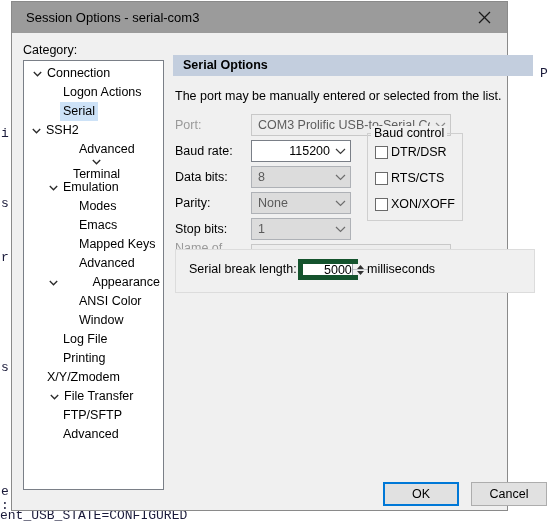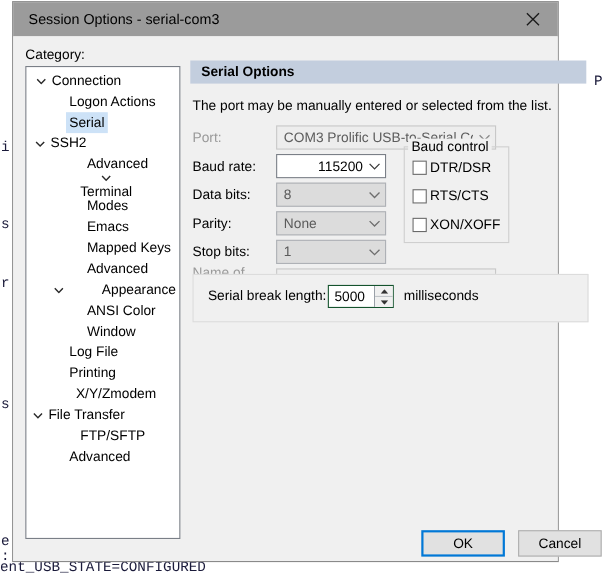--- a/index.html
+++ b/index.html
@@ -263,25 +263,26 @@
     left: 16px;
     top: 207px;
     font-size: 12.5px;
   }
   #spin {
     position: absolute;
     left: 125px;
     top: 204px;
     width: 60px;
     height: 21px;
-    border: 1px solid #14532d;
+    border: 5px solid #14532d;
     background: #fff;
     box-sizing: border-box;
     display: flex;
     align-items: center;
+    padding-left: 16px;
   }
   #spin .sval {
     flex: 1;
     padding-left: 5px;
     font-size: 12.5px;
   }
   #spin .sbtns {
     width: 16px;
     height: 100%;
     flex: none;
@@ -390,20 +391,28 @@
           <span class="tl">Advanced</span>
         </div>
         <div class="tree-item" style="padding-left: 6px; margin-top: 0px; flex-direction: column;">
           <span class="caret">
             <svg width="9" height="6" viewBox="0 0 9 6">
               <polyline points="0.8,1 4.5,4.8 8.2,1" fill="none" stroke="#2a2a2a" stroke-width="1.3"></polyline>
             </svg>
           </span>
           <span class="tl">Terminal</span>
         </div>
+        <div class="tree-item" style="padding-left: 22px; margin-top: 0px;">
+          <span class="caret">
+            <svg width="9" height="6" viewBox="0 0 9 6">
+              <polyline points="0.8,1 4.5,4.8 8.2,1" fill="none" stroke="#2a2a2a" stroke-width="1.3"></polyline>
+            </svg>
+          </span>
+          <span class="tl">Emulation</span>
+        </div>
         <div class="tree-item" style="padding-left: 38px; margin-top: 0px;">
           <span class="caret"></span>
           <span class="tl">Modes</span>
         </div>
         <div class="tree-item" style="padding-left: 38px; margin-top: 0px;">
           <span class="caret"></span>
           <span class="tl">Emacs</span>
         </div>
         <div class="tree-item" style="padding-left: 38px; margin-top: 0px;">
           <span class="caret"></span>
@@ -430,33 +439,33 @@
           <span class="tl">Window</span>
         </div>
         <div class="tree-item" style="padding-left: 22px; margin-top: 0px;">
           <span class="caret"></span>
           <span class="tl">Log File</span>
         </div>
         <div class="tree-item" style="padding-left: 22px; margin-top: 0px;">
           <span class="caret"></span>
           <span class="tl">Printing</span>
         </div>
-        <div class="tree-item" style="padding-left: 28px; margin-top: 0px;">
+        <div class="tree-item" style="padding-left: 6px; margin-top: 0px;">
           <span class="caret"></span>
           <span class="tl">X/Y/Zmodem</span>
         </div>
-        <div class="tree-item" style="padding-left: 3px; margin-top: 0px;">
+        <div class="tree-item" style="padding-left: 23px; margin-top: 0px;">
           <span class="caret">
             <svg width="9" height="6" viewBox="0 0 9 6">
               <polyline points="0.8,1 4.5,4.8 8.2,1" fill="none" stroke="#2a2a2a" stroke-width="1.3"></polyline>
             </svg>
           </span>
           <span class="tl">File Transfer</span>
         </div>
-        <div class="tree-item" style="padding-left: 32px; margin-top: 0px;">
+        <div class="tree-item" style="padding-left: 22px; margin-top: 0px;">
           <span class="caret"></span>
           <span class="tl">FTP/SFTP</span>
         </div>
         <div class="tree-item" style="padding-left: 22px; margin-top: 0px;">
           <span class="caret"></span>
           <span class="tl">Advanced</span>
         </div>
       </div>
 
     <div id="panel">

